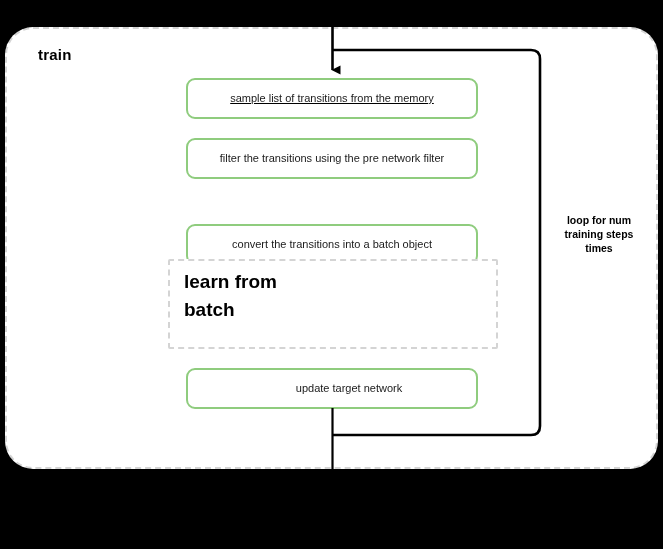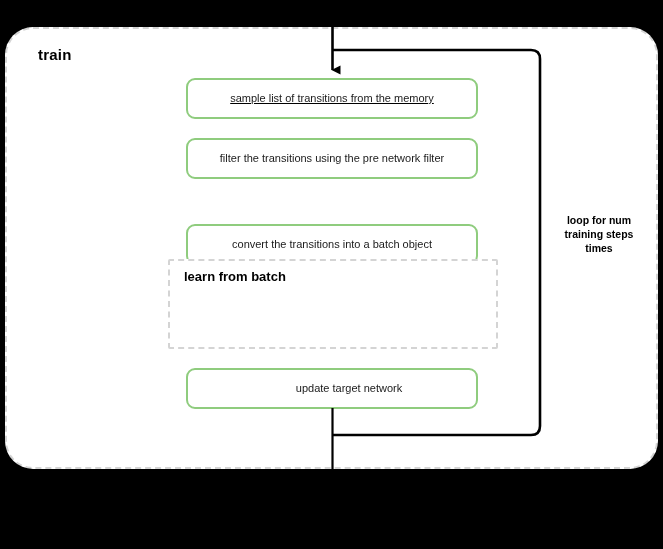--- a/index.html
+++ b/index.html
@@ -85,21 +85,21 @@
     box-sizing: border-box;
     background: #ffffff;
     border: 2px dashed #d4d4d4;
     border-radius: 2px;
   }
   .sub-scope-title {
     position: absolute;
     left: 14px;
     top: 7px;
     width: 120px;
-    font-size: 13px;
+    font-size: 19px;
     font-weight: bold;
     color: #000000;
     line-height: 1.45;
   }
 
   
   .loop-label {
     position: absolute;
     left: 546px;
     top: 213px;

